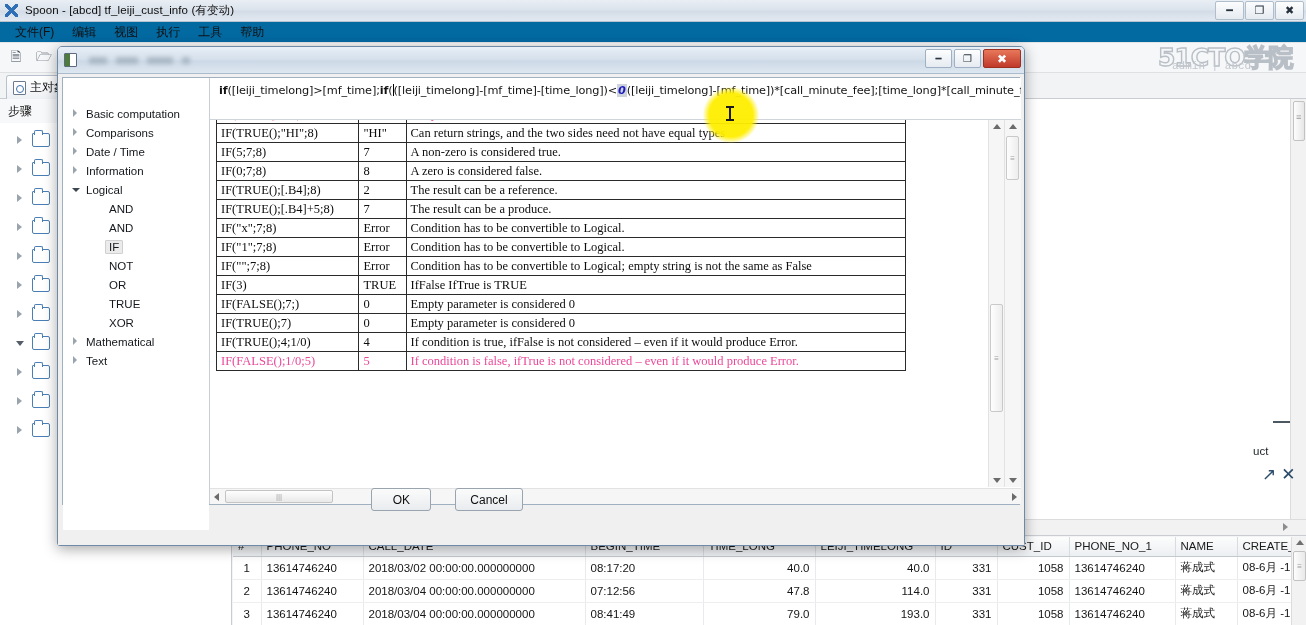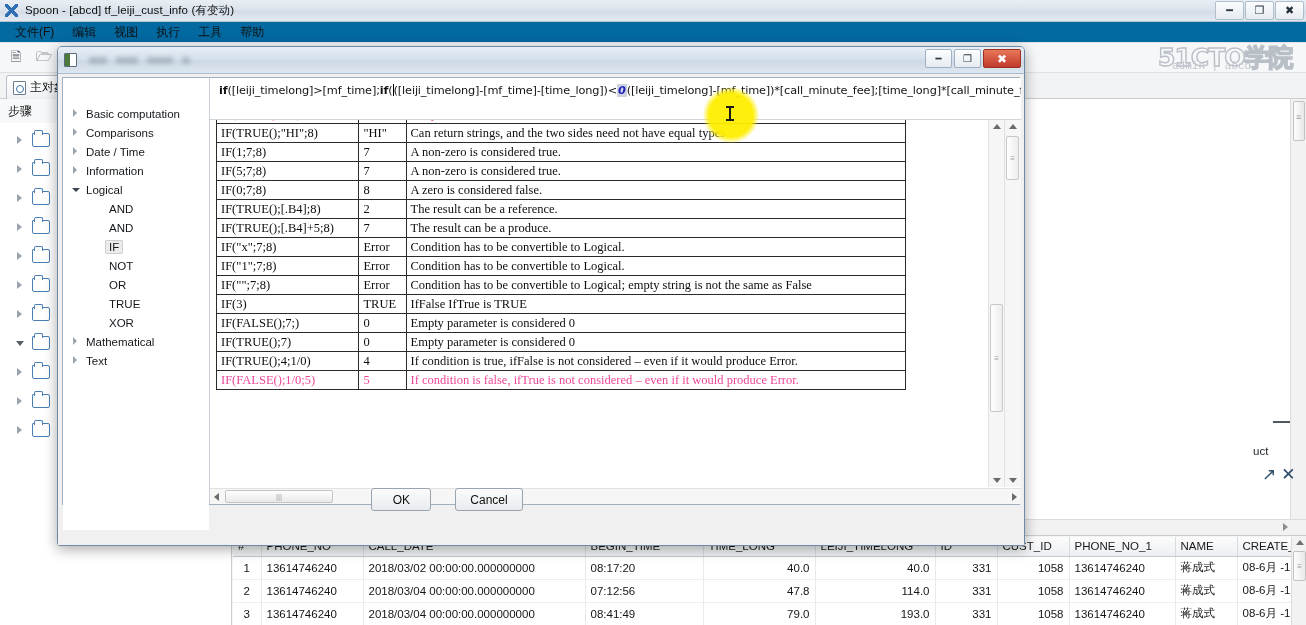--- a/index.html
+++ b/index.html
@@ -746,25 +746,20 @@
               <td class="c0">IF(TRUE();7;8)</td>
               <td class="c1">7</td>
               <td class="c2">Simple if.</td>
             </tr>
             <tr>
               <td class="c0">IF(TRUE();"HI";8)</td>
               <td class="c1">"HI"</td>
               <td class="c2">Can return strings, and the two sides need not have equal types</td>
             </tr>
             <tr>
-              <td class="c0">IF(1;7;8)</td>
-              <td class="c1">7</td>
-              <td class="c2">A non-zero is considered true.</td>
-            </tr>
-            <tr>
               <td class="c0">IF(5;7;8)</td>
               <td class="c1">7</td>
               <td class="c2">A non-zero is considered true.</td>
             </tr>
             <tr>
               <td class="c0">IF(0;7;8)</td>
               <td class="c1">8</td>
               <td class="c2">A zero is considered false.</td>
             </tr>
             <tr>

